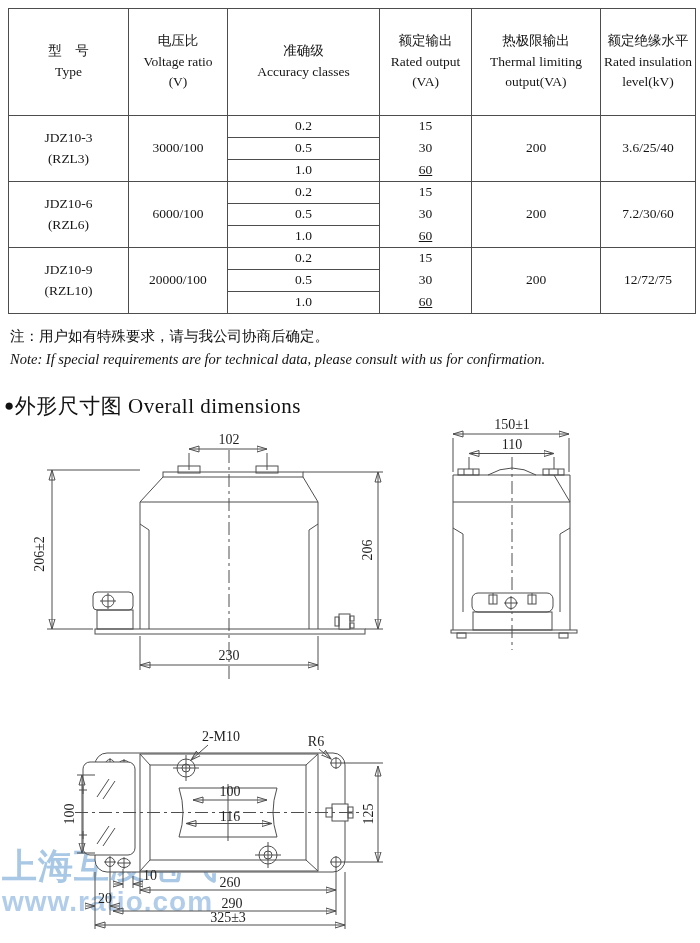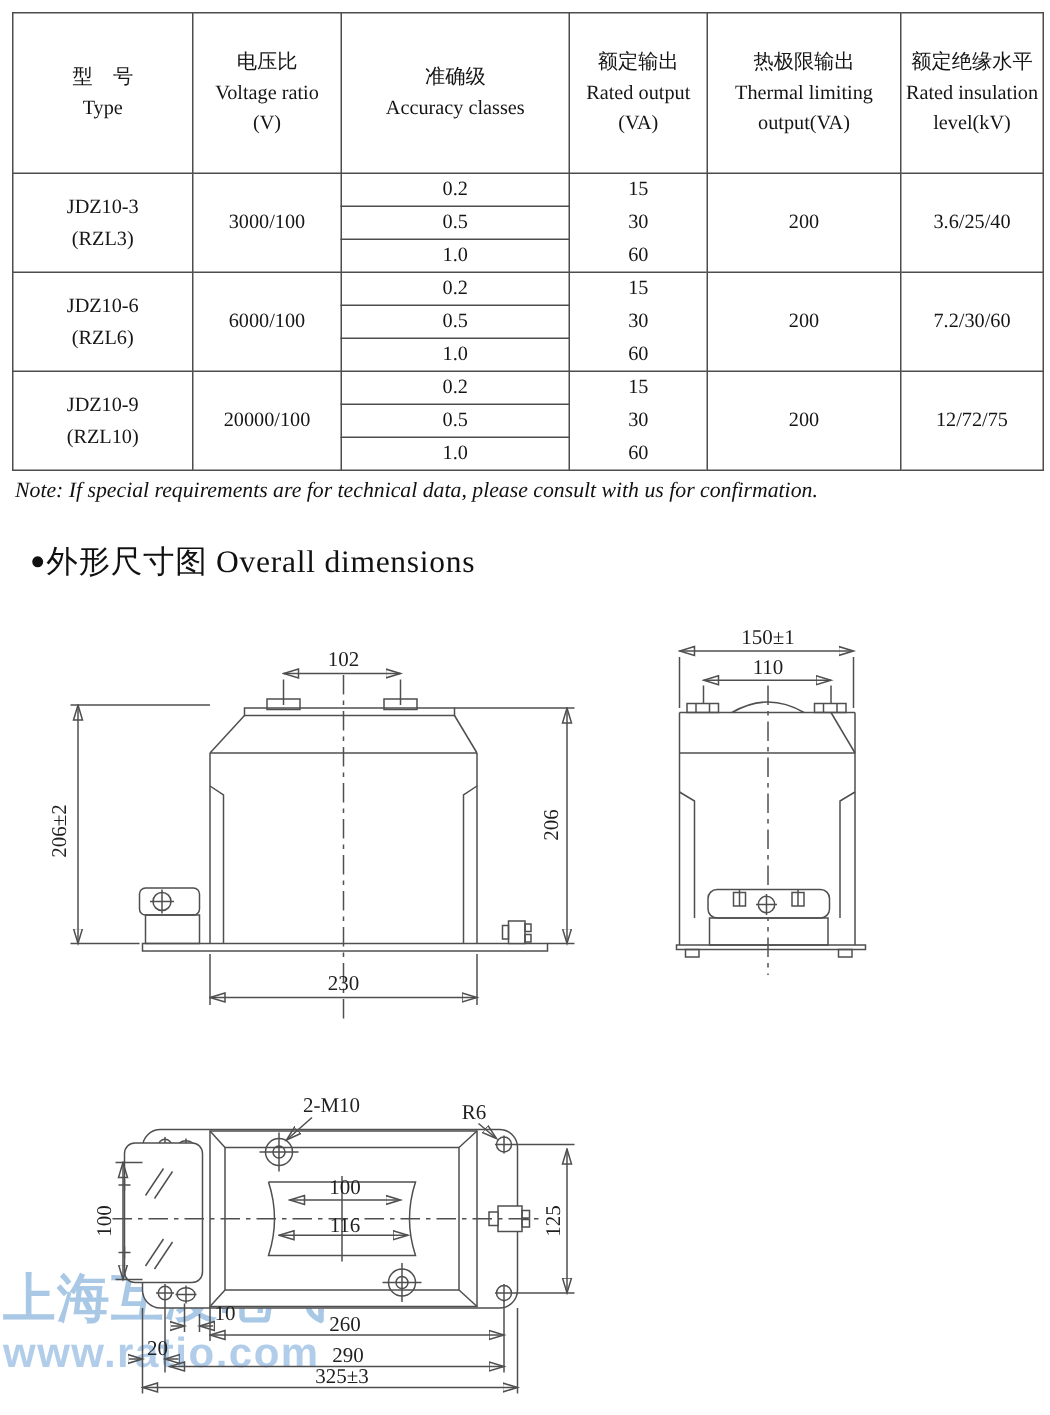--- a/index.html
+++ b/index.html
@@ -6,26 +6,26 @@
   .page{position:relative;width:700px;height:943px;background:#ffffff;overflow:hidden;
         font-family:"Liberation Serif",serif;color:#111;}
   
   table.spec{border-collapse:collapse;table-layout:fixed;margin:8px 0 0 8px;width:687px;}
   table.spec td{border:1px solid #4d4d4d;text-align:center;vertical-align:middle;
                 font-size:13.5px;color:#151515;padding:0 2px;line-height:1.55;}
   table.spec tr.hdr{height:107px;}
   table.spec tr.sub{height:22px;}
   td.out.ob{border-bottom:none;}
   td.out.om{border-top:none;border-bottom:none;}
-  td.out.ot{border-top:none;}
+  td.out.ot{border-top:none;text-decoration:underline;}
   .hline{display:block;}
   
   .note-zh{margin:13px 0 0 10px;font-size:14.5px;}
   .note-en{margin:5px 0 0 10px;font-size:14.5px;font-style:italic;}
-  .sec-title{margin:24px 0 0 20px;font-size:21px;letter-spacing:.5px;}
+  .sec-title{margin:24px 0 0 4px;font-size:21px;letter-spacing:.5px;}
   .sec-title .bullet{font-size:17px;vertical-align:2px;}
   
   svg.draw{position:absolute;}
   svg.draw path,svg.draw line,svg.draw rect,svg.draw circle,svg.draw ellipse,svg.draw polyline{
       stroke:#4f4f4f;stroke-width:1;fill:none;}
   svg.draw .wf{fill:#ffffff;}
   svg.draw text{stroke:none;fill:#1f1f1f;font-family:"Liberation Serif",serif;font-size:14px;}
   svg.draw .cl{stroke-dasharray:13 4 3 4;}
   
   .watermark{position:absolute;left:2px;top:846px;z-index:0;font-family:"Liberation Sans",sans-serif;
@@ -139,20 +139,21 @@
       <td class="acc">0.5</td>
       <td class="out om">30</td>
     </tr>
     <tr class="sub">
       <td class="acc">1.0</td>
       <td class="out ot">60</td>
     </tr>
   </tbody>
     </table>
 
+  <div class="note-zh">注：用户如有特殊要求，请与我公司协商后确定。</div>
   <div class="note-en">Note: If special requirements are for technical data, please consult with us for confirmation.</div>
 
   <div class="sec-title">
     <span class="bullet">●</span><span>外形尺寸图</span>
     <span>Overall dimensions</span>
   </div>
 
   <svg class="draw" style="left:30px;top:424px;" width="400" height="266" viewBox="0 0 400 266">
     <defs>
       <marker id="mE" markerWidth="12" markerHeight="8" refX="10" refY="4" orient="auto" markerUnits="userSpaceOnUse">

